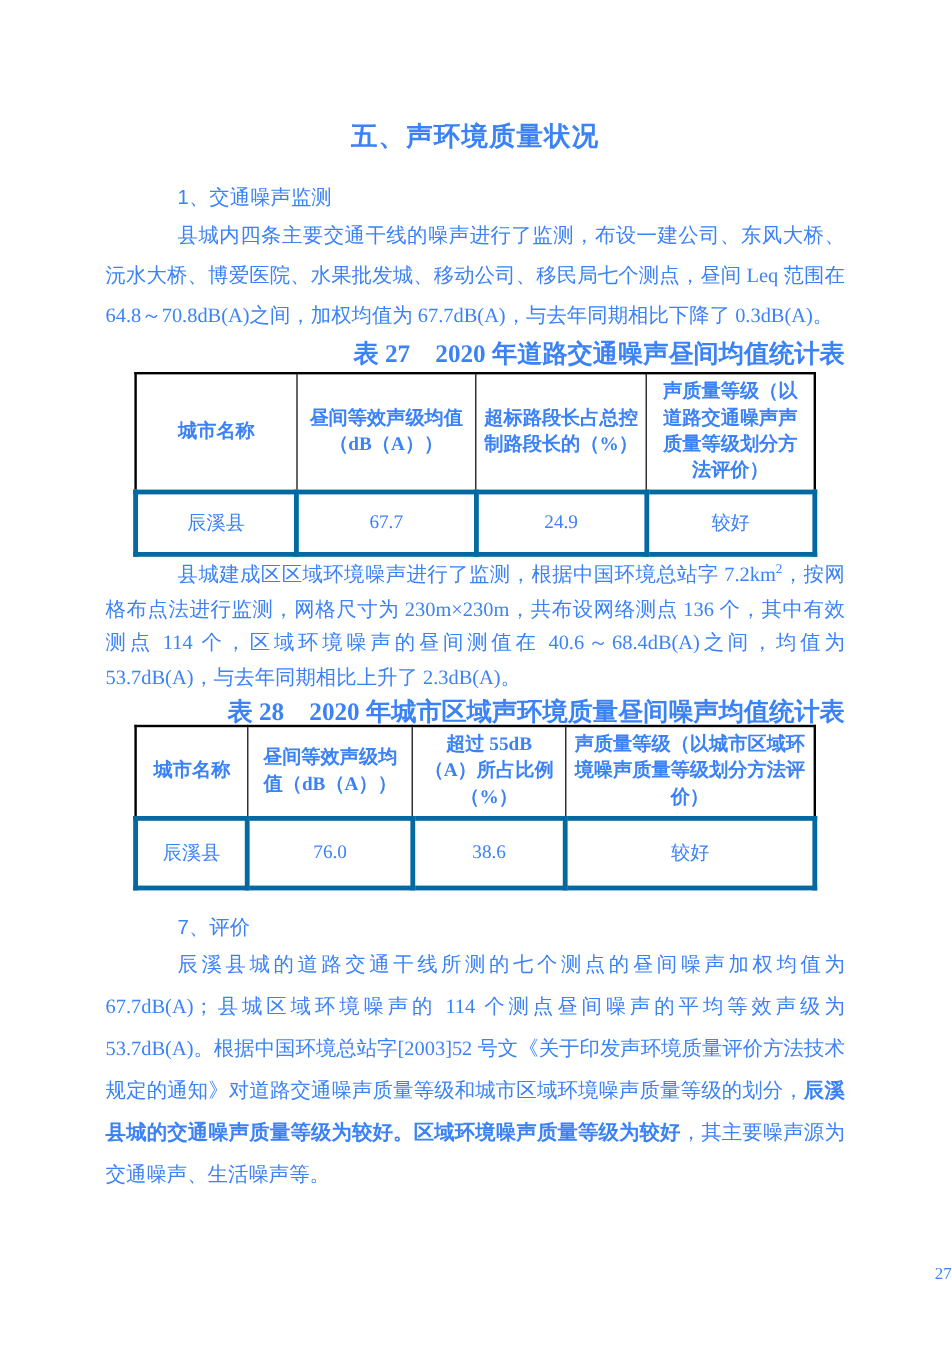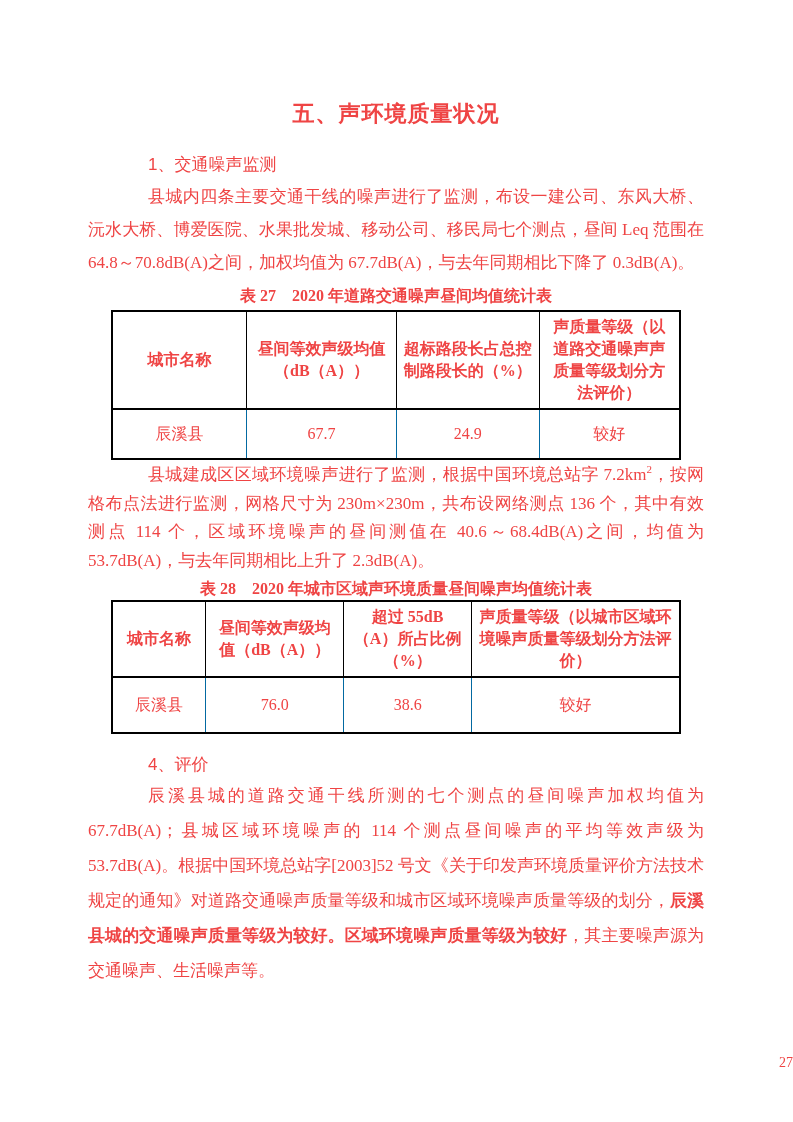--- a/index.html
+++ b/index.html
@@ -5,21 +5,21 @@
   html, body {
     margin: 0;
     padding: 0;
     background: #ffffff;
   }
   .page {
     position: relative;
     width: 793px;
     height: 1122px;
     background: #ffffff;
-    color: #ef4444;
+    color: #3b82f6;
     font-family: "Liberation Serif", "DejaVu Serif", serif;
     overflow: hidden;
   }
   .content {
     position: absolute;
     left: 88px;
     top: 0;
     width: 616px;
   }
   .doc-title {
@@ -50,22 +50,22 @@
     text-indent: 60px;
   }
   .p1 { margin-top: 3px;  line-height: 33px;   }
   .p2 { margin-top: 1px;  line-height: 28.5px; }
   .p3 { margin-top: 1px;  line-height: 35px;   }
   .p3 b { font-family: "Liberation Sans", "DejaVu Sans", sans-serif; font-weight: 700; }
   sup { font-size: 11px; line-height: 0; }
   .tbl-caption {
     margin: 0;
     font-weight: 700;
-    font-size: 16px;
-    text-align: center;
+    font-size: 21px;
+    text-align: right;
     font-family: "Liberation Serif", "DejaVu Serif", serif;
   }
   .cap27 { margin-top: 5px; line-height: 23px; }
   .cap28 { margin-top: 3px; line-height: 22px; }
   .data-table {
     width: 570px;
     margin: 0 auto;
     border-collapse: collapse;
     border: 2px solid #000;
     table-layout: fixed;
@@ -76,21 +76,21 @@
     border: 1px solid #000;
     border-bottom: 2px solid #000;
     font-weight: 700;
     font-size: 16px;
     line-height: 22px;
     text-align: center;
     vertical-align: middle;
     padding: 4px 6px;
   }
   .data-table td {
-    border: 1px solid #0369a1;
+    border: 4px solid #0369a1;
     font-weight: 400;
     font-size: 16px;
     text-align: center;
     vertical-align: middle;
     padding: 2px 4px;
   }
   .t27 th { height: 85px; }
   .t27 td { height: 44px; }
   .t28 th { height: 54px; }
   .t28 td { height: 50px; }
@@ -163,19 +163,19 @@
       <tbody>
         <tr>
           <td>辰溪县</td>
           <td>76.0</td>
           <td>38.6</td>
           <td>较好</td>
         </tr>
       </tbody>
     </table>
 
-    <h2 class="sec-heading h-s3">4、评价</h2>
+    <h2 class="sec-heading h-s3">7、评价</h2>
     <p class="para p3"><span>辰溪县城的道路交通干线所测的七个测点的昼间噪声加权均值为 67.7dB(A)；县城区域环境噪声的 114 个测点昼间噪声的平均等效声级为 53.7dB(A)。根据中国环境总站字[2003]52 号文《关于印发声环境质量评价方法技术规定的通知》对道路交通噪声质量等级和城市区域环境噪声质量等级的划分，</span><b>辰溪县城的交通噪声质量等级为较好。区域环境噪声质量等级为较好</b><span>，其主要噪声源为交通噪声、生活噪声等。</span></p>
 
   </div>
 
   <div class="page-number">27</div>
 </div>
 
 </body></html>

